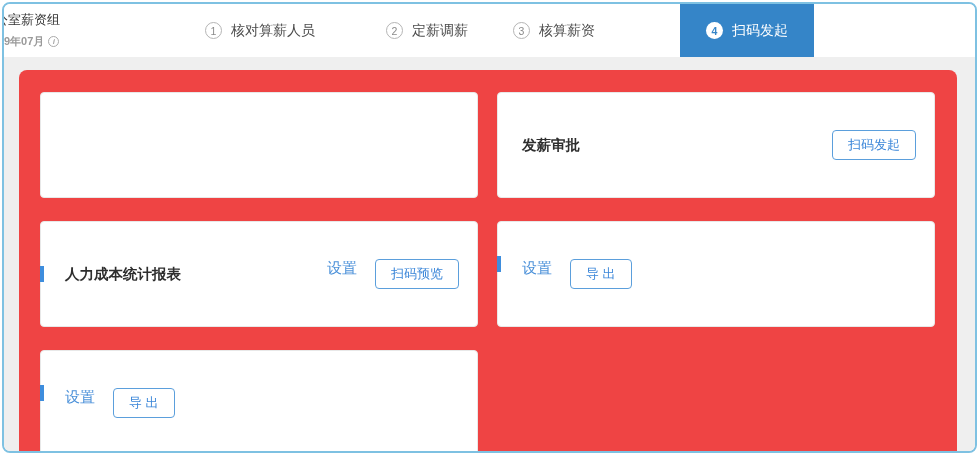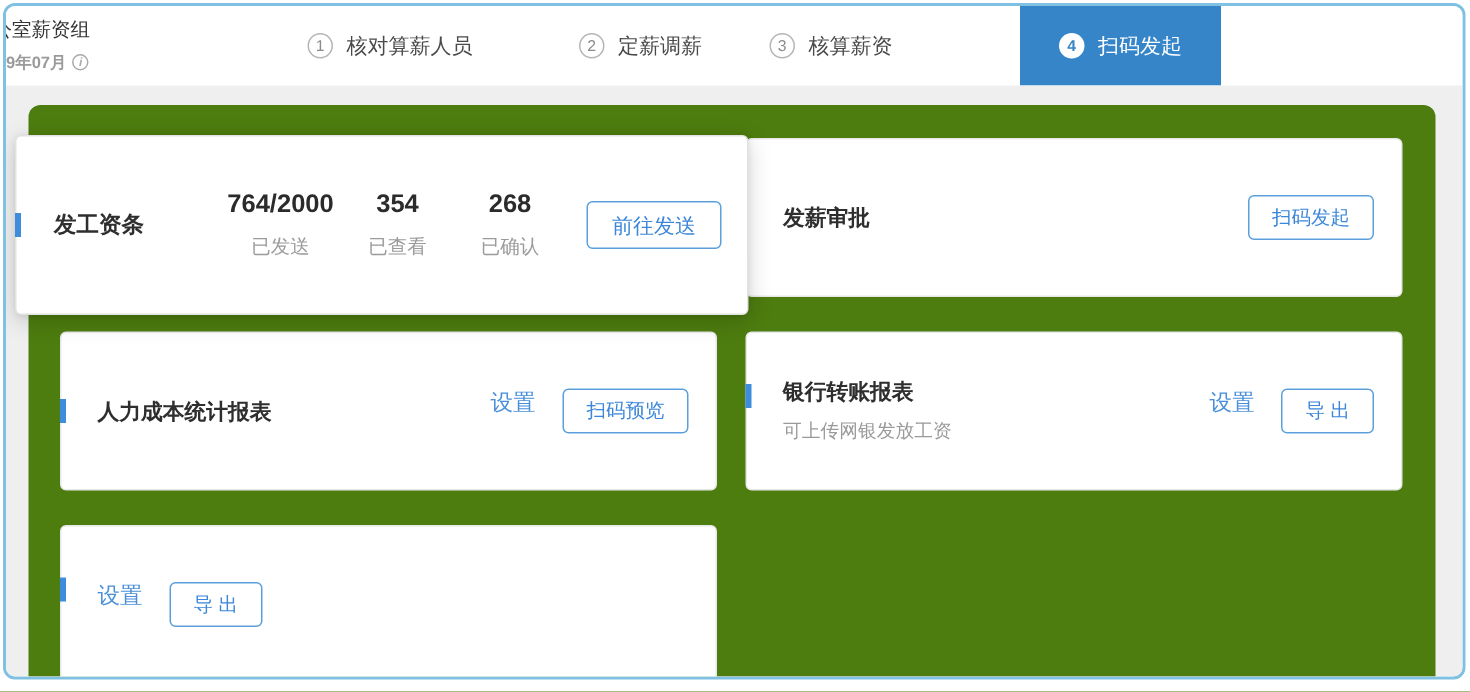--- a/index.html
+++ b/index.html
@@ -35,21 +35,21 @@
   .step-1 { left:201px; } .step-2 { left:382px; } .step-3 { left:509px; }
   .step.active {
     left:676px; width:134px; background:var(--tab-active,#3585c8);
     color:#fff; justify-content:center;
   }
   .step.active .circ { background:#fff; border:none; color:var(--tab-active,#3585c8); font-weight:bold; }
   
   .gray { position:absolute; top:53px; left:0; right:0; bottom:0; background:var(--content-bg,#efefef); }
   .container {
     position:absolute; left:15px; top:13px; width:938px; bottom:0;
-    background:#4d7c0f; border-radius:8px 8px 0 0; box-sizing:border-box;
+    background:#ef4444; border-radius:8px 8px 0 0; box-sizing:border-box;
     padding:22px 20px 17px 21px;
   }
   .cards-grid { display:grid; grid-template-columns:438px 438px; column-gap:19px; row-gap:23px; }
   .card {
     position:relative; height:106px; background:#fff;
     border:1px solid #e8e8e8; border-radius:4px;
     display:flex; align-items:center; padding:0 18px 0 24px; box-sizing:border-box;
   }
   .accent {
     position:absolute; left:-1px; top:50%; transform:translateY(-50%);
@@ -142,55 +142,32 @@
             <div class="card-title">人力成本统计报表</div>
           </div>
           <div class="card-actions">
             <span class="link">设置</span>
             <button class="btn">扫码预览</button>
           </div>
         </div>
 
         <div class="card has-sub">
           <span class="accent"></span>
-          <div class="card-main">
-            <div class="card-title">银行转账报表</div>
-            <div class="card-sub">可上传网银发放工资</div>
-          </div>
           <div class="card-actions">
             <span class="link">设置</span>
             <button class="btn">导 出</button>
           </div>
         </div>
 
         <div class="card has-sub">
           <span class="accent"></span>
           <div class="card-actions">
             <span class="link">设置</span>
             <button class="btn">导 出</button>
           </div>
         </div>
 
       </div>
     </div>
   </div>
 
-  <div class="popup">
-    <span class="accent"></span>
-    <div class="popup-title">发工资条</div>
-
-    <div class="stat stat-0">
-      <div class="stat-value">764/2000</div>
-      <div class="stat-label">已发送</div>
-    </div>
-    <div class="stat stat-1">
-      <div class="stat-value">354</div>
-      <div class="stat-label">已查看</div>
-    </div>
-    <div class="stat stat-2">
-      <div class="stat-value">268</div>
-      <div class="stat-label">已确认</div>
-    </div>
-
-    <button class="btn popup-btn">前往发送</button>
-  </div>
 
 </div>
 
 </body></html>

